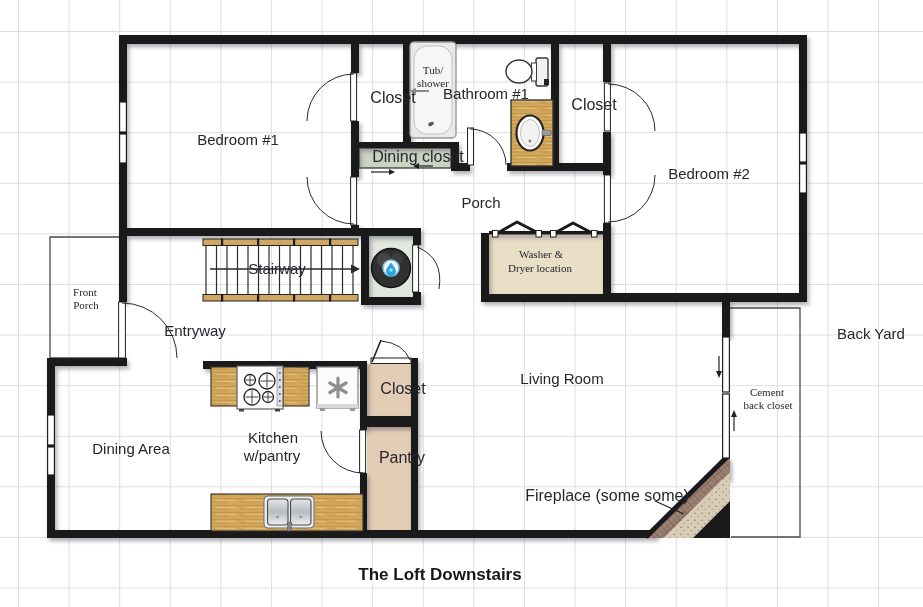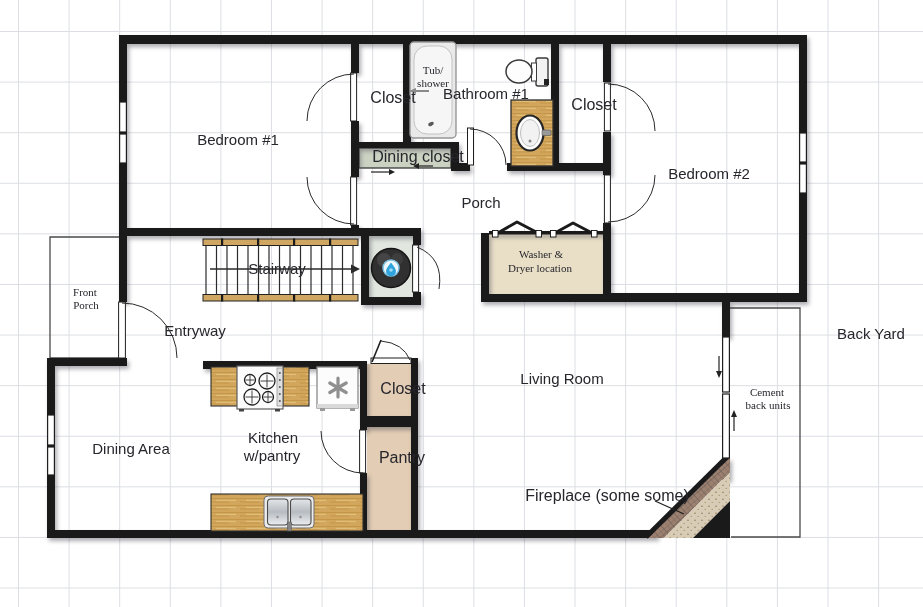--- a/index.html
+++ b/index.html
@@ -324,21 +324,22 @@
 <div class="lbl s13" style="left:481px;top:202px">Porch</div>
 <div class="lbl s13" style="left:277px;top:268px">Stairway</div>
 <div class="lbl s11" style="left:541px;top:254px">Washer &amp;</div>
 <div class="lbl s11" style="left:540px;top:268px">Dryer location</div>
 <div class="lbl s11" style="left:85px;top:292px">Front</div>
 <div class="lbl s11" style="left:86px;top:305px">Porch</div>
 <div class="lbl s13" style="left:195px;top:330px">Entryway</div>
 <div class="lbl s13" style="left:562px;top:378px">Living Room</div>
 <div class="lbl s13" style="left:871px;top:333px">Back Yard</div>
 <div class="lbl s11" style="left:767px;top:392px">Cement</div>
-<div class="lbl s11" style="left:768px;top:405px">back units</div>
+<div class="lbl s11" style="left:768px;top:405px">back closet</div>
 <div class="lbl s13" style="left:273px;top:437px">Kitchen</div>
 <div class="lbl s13" style="left:272px;top:455px">w/pantry</div>
 <div class="lbl s12" style="left:391px;top:389px">Closet</div>
 <div class="lbl s12" style="left:390px;top:458px">Pantry</div>
 <div class="lbl s13" style="left:131px;top:448px">Dining Area</div>
 <div class="lbl s12" style="left:595px;top:496px">Fireplace (some some)</div>
+<div class="lbl title" style="left:440px;top:574px">The Loft Downstairs</div>
 
 </div>
 
 </body></html>

